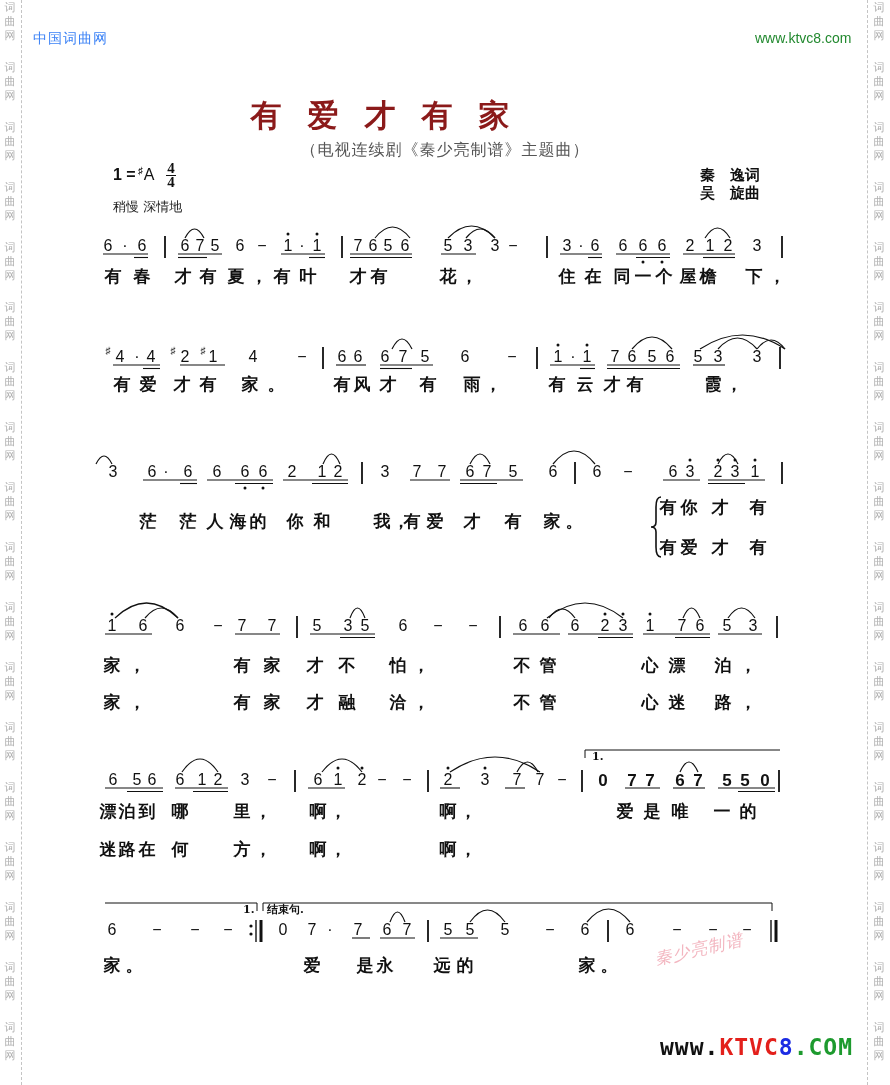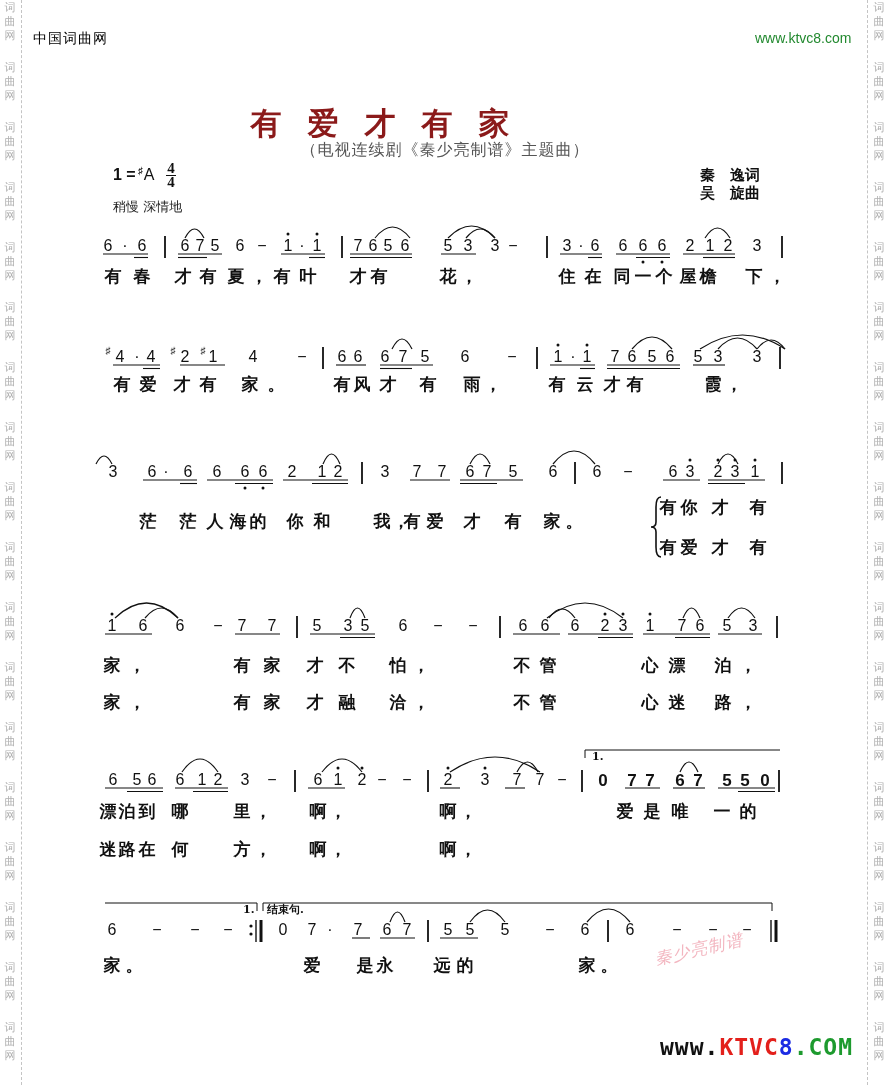--- a/index.html
+++ b/index.html
@@ -3,24 +3,24 @@
 <meta charset="utf-8">
 <style>
   html, body { margin: 0; padding: 0; background: #ffffff; }
   body { width: 890px; height: 1085px; position: relative; overflow: hidden;
          font-family: "DejaVu Sans", sans-serif; color: #111; }
   .side-line { position: absolute; top: 0; height: 1085px; width: 0;
                border-left: 1px dashed #c4c4c4; }
   .side-char { position: absolute; font: 11px "DejaVu Sans", sans-serif; color: #b0b0b0;
                transform: translate(-50%, -50%); line-height: 1; }
   .site-name { position: absolute; left: 33px; top: 30px; font: 14px "DejaVu Sans", sans-serif;
-               color: #000000; letter-spacing: 1px; }
+               color: #3b82f6; letter-spacing: 1px; }
   .site-url { position: absolute; left: 755px; top: 30px; font: 14px "Liberation Sans", sans-serif;
               color: #22892f; }
-  .title { position: absolute; left: 0; width: 760px; top: 104px; text-align: center;
+  .title { position: absolute; left: 0; width: 760px; top: 96px; text-align: center;
            font: bold 31px "DejaVu Sans", sans-serif; color: #8b1a1a; letter-spacing: 26px;
            text-indent: 26px; line-height: 38px; }
   .subtitle { position: absolute; left: 0; width: 890px; top: 140px; text-align: center;
               font: 16px "DejaVu Sans", sans-serif; color: #555; letter-spacing: 1px; }
   .keysig { position: absolute; left: 113px; top: 161px; height: 28px; display: flex;
             align-items: center; font: bold 16px "Liberation Sans", sans-serif; }
   .keysig .acc { font-size: 10px; position: relative; top: -5px; margin: 0 1px 0 2px; }
   .keysig .tonic { font-weight: normal; font-size: 16px; }
   .keysig .frac { display: inline-flex; flex-direction: column; align-items: center; margin-left: 12px;
                   font: bold 15px "Liberation Serif", serif; line-height: 13px; }

